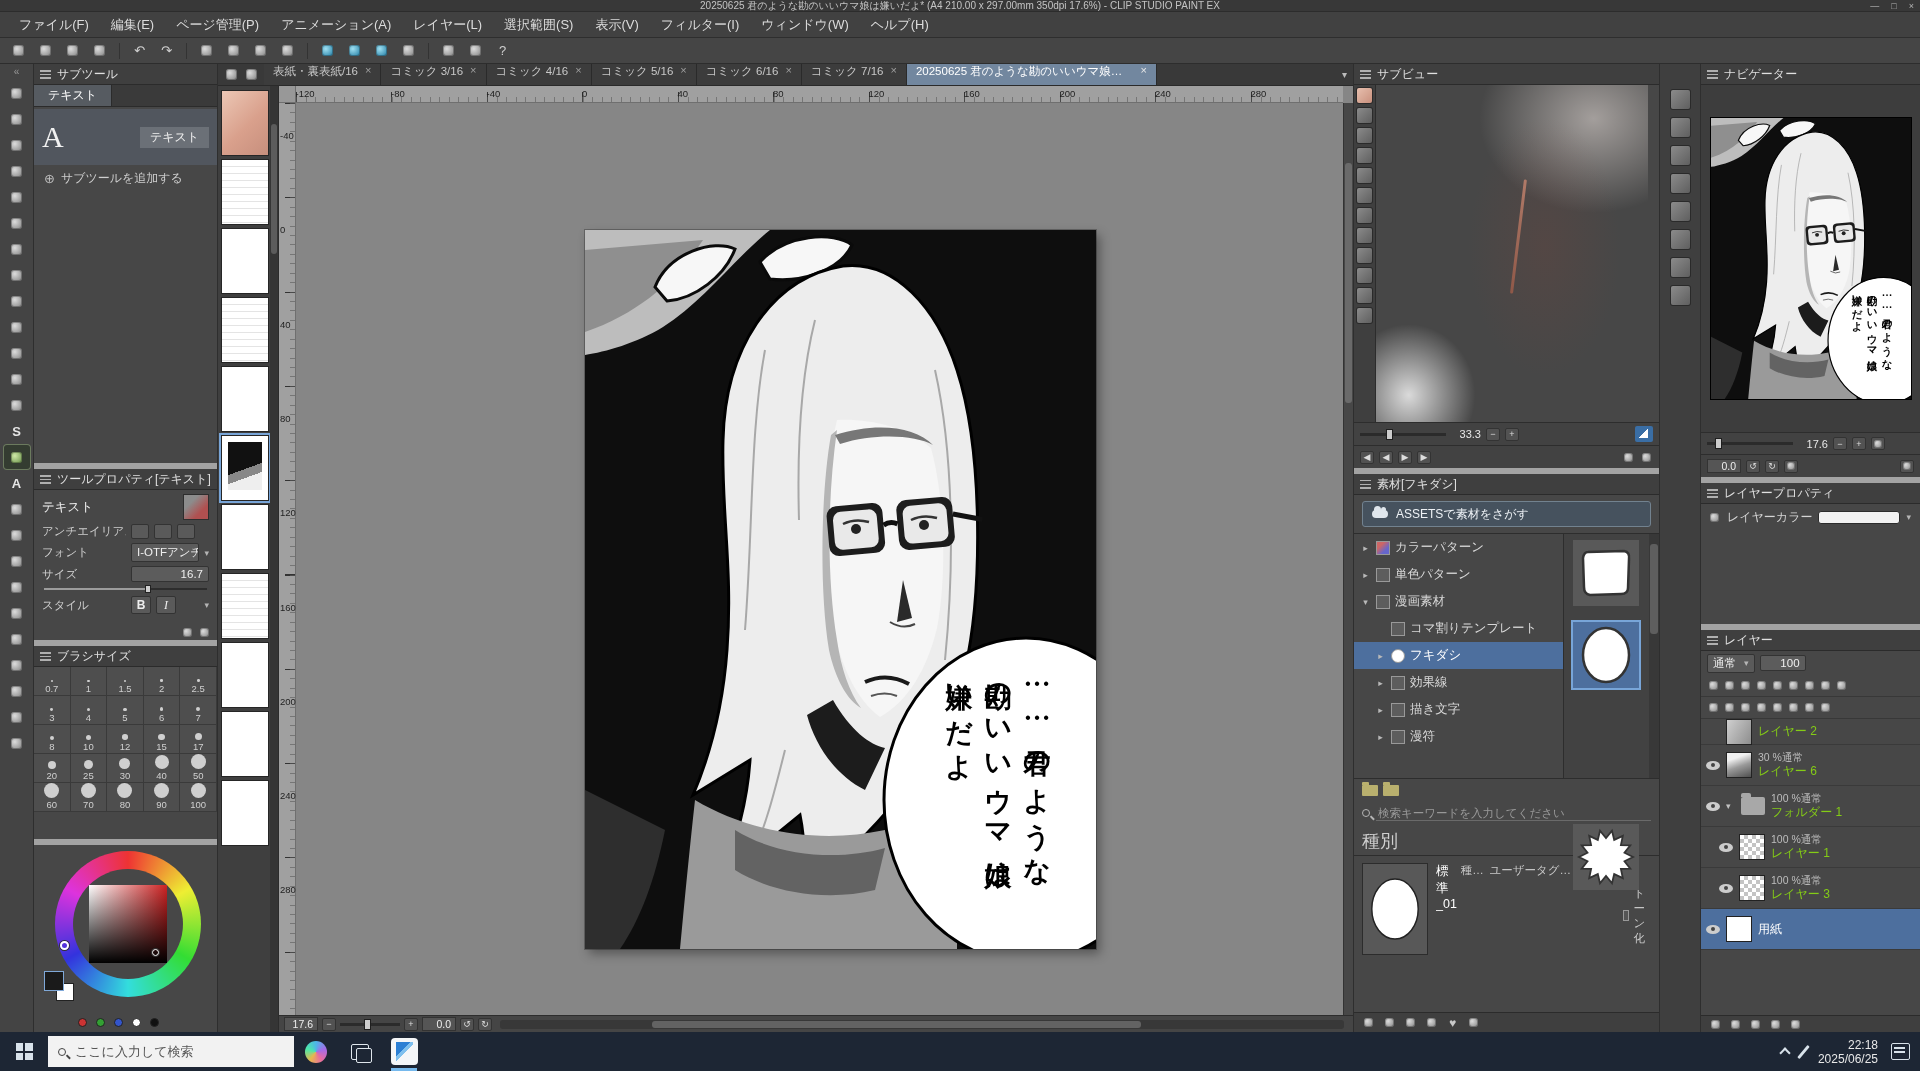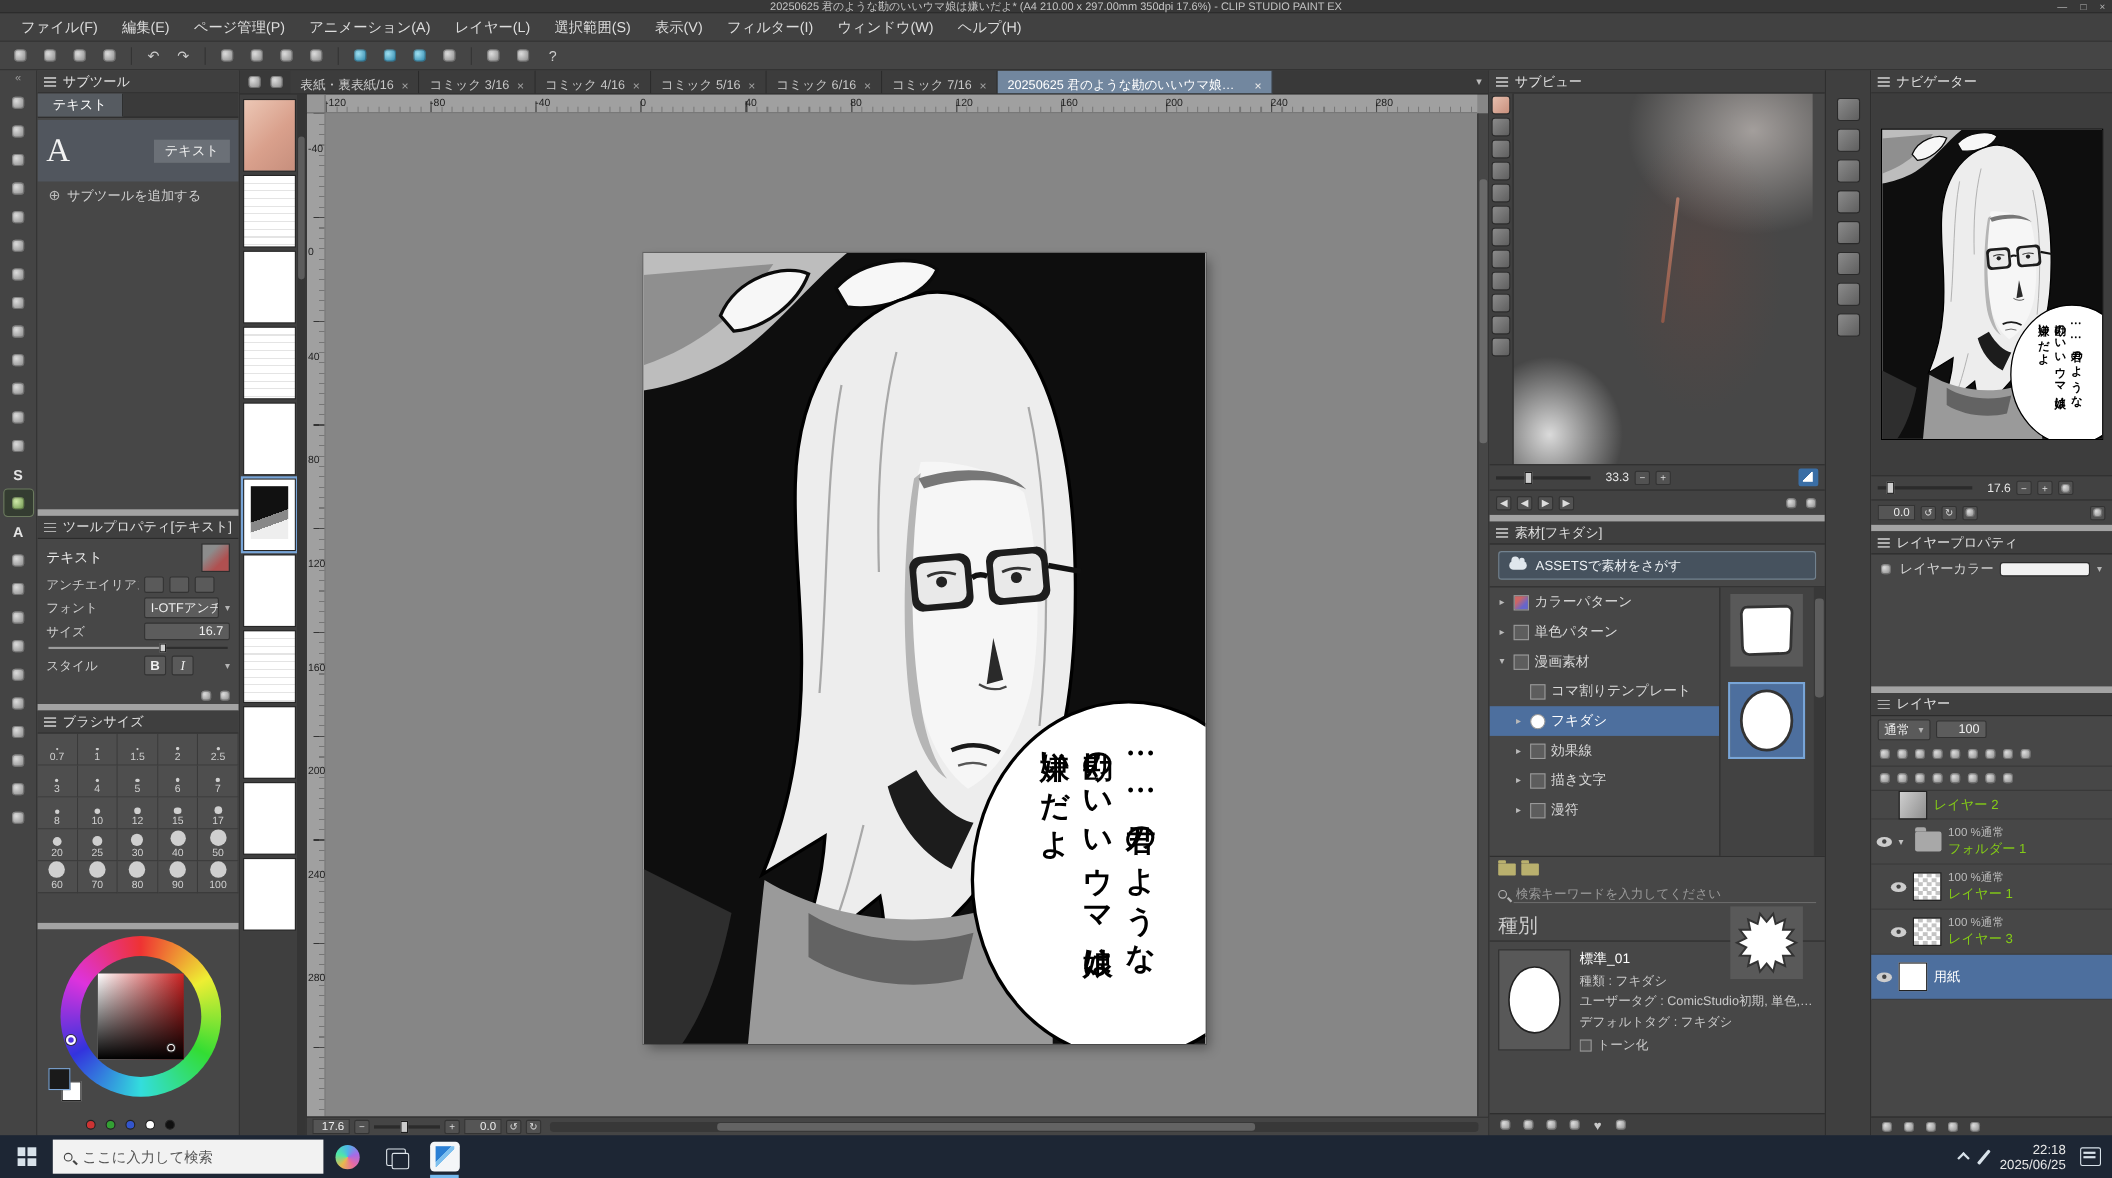--- a/index.html
+++ b/index.html
@@ -85,21 +85,21 @@
   .fgbg{position:absolute;left:10px;top:126px;width:34px;height:34px}
   .bgsw{position:absolute;left:12px;top:12px;width:18px;height:18px;border:1px solid #222}
   .fgsw{position:absolute;left:0;top:0;width:20px;height:20px;border:1px solid #7fa8d8}
   .cdotrow{position:absolute;left:44px;bottom:5px;display:flex;gap:9px;align-items:center}
   .cdot{width:9px;height:9px;border-radius:50%;border:1px solid #222}
 
   
   .tabbar{height:22px;background:#393939;border-bottom:1px solid #2a2a2a;display:flex;align-items:stretch;overflow:hidden}
   .tabicons{display:flex;align-items:center;gap:2px;padding:0 4px}
   .ib{width:18px;height:16px;display:flex;align-items:center;justify-content:center;border-radius:2px;color:#cfcfcf;font-size:11px}
-  .dtab{display:flex;align-items:flex-end;gap:7px;padding:0 9px;background:#3c3c3c;border-right:1px solid #2a2a2a;font-size:11.5px;color:#c8c8c8;white-space:nowrap;max-width:250px}
+  .dtab{display:flex;align-items:flex-start;gap:7px;padding:0 9px;background:#3c3c3c;border-right:1px solid #2a2a2a;font-size:11.5px;color:#c8c8c8;white-space:nowrap;max-width:250px}
   .dtab .tl{overflow:hidden;text-overflow:ellipsis}
   .dtab.active{background:#72879f;color:#fff}
   .tclose{font-size:11px;color:#9f9f9f}.dtab.active .tclose{color:#e8e8e8}
   .tab-ovf{margin-left:auto;display:flex;align-items:center;padding:0 6px;color:#bbb;font-size:10px}
   .center-body{position:absolute;top:22px;left:0;right:0;bottom:0;display:flex}
 
   
   .page-strip{width:61px;background:#3f3f3f;border-right:1px solid #2c2c2c;position:relative;overflow:hidden}
   .pthumb{width:46px;height:64px;background:#fff;margin:5px 0 0 4px;box-shadow:0 0 0 1px #262626;position:relative}
   .pthumb.art{background:linear-gradient(135deg,#ecc7b5,#d9a08c 55%,#c78f7d)}
@@ -178,21 +178,21 @@
   .mfold::before{content:"";position:absolute;left:0;top:-3px;width:7px;height:3px;background:#b9b06e;border-radius:1px 1px 0 0}
   .searchrow{height:24px;display:flex;align-items:center;gap:6px;padding:0 8px}
   .mag{width:8px;height:8px;border:1.5px solid #b5b5b5;border-radius:50%;position:relative;flex-shrink:0}
   .mag::after{content:"";position:absolute;left:7px;top:7px;width:5px;height:1.5px;background:#b5b5b5;transform:rotate(45deg)}
   .msearch{flex:1;background:transparent;border:none;border-bottom:1px solid #6a6a6a;color:#ddd;font-size:11.5px;outline:none;font-family:inherit}
   .msearch::placeholder{color:#9a9a9a}
   .mtype-label{padding:4px 8px 2px;font-size:18px;color:#cfcfcf}
   .mtype{height:20px;display:flex;align-items:center;padding:0 14px;font-size:12px;color:#d8d8d8}
   .m-detail{height:118px;border-top:1px solid #2d2d2d;display:flex;gap:8px;padding:7px 8px}
   .dprev{width:66px;height:92px;background:#585858;border:1px solid #2c2c2c;display:flex;align-items:center;justify-content:center;flex-shrink:0}
-  .dtext{flex:1;display:flex;flex-direction:column;gap:4px;font-size:11.5px;color:#c9c9c9;overflow:hidden}
+  .dtext{flex:1;display:flex;gap:4px;font-size:11.5px;color:#c9c9c9;overflow:hidden}
   .dname{font-size:12.5px;color:#fff}
   .dline{white-space:nowrap;overflow:hidden;text-overflow:ellipsis}
   .tonerow{display:flex;align-items:center;gap:5px;margin-top:2px}
   .cbx{width:11px;height:11px;border:1px solid #999;background:#555}
   .m-foot{margin-top:auto;height:20px;background:#3f3f3f;border-top:1px solid #2b2b2b;display:flex;align-items:center;gap:8px;padding:0 8px}
 
   
   .nav{height:419px;display:flex;flex-direction:column}
   .nav-imgarea{height:352px;background:#3d3d3d;display:flex;align-items:center;justify-content:center}
   .nav-thumb{position:relative;width:200px;height:281px;background:#fff;overflow:hidden;box-shadow:0 0 0 1px #000}
@@ -1101,20 +1101,28 @@
         <div class="llist" id="llist">
             <div class="lrow lpart">
               <span style="width: 14px;"></span>
               <span class="lthumb t-gray"></span>
               <span class="ltext">
                 <span class="lname">レイヤー 2</span>
               </span>
             </div>
             <div class="lrow">
               <span class="eye"></span>
+              <span class="lthumb t-art"></span>
+              <span class="ltext">
+                <span class="linfo">30 %通常</span>
+                <span class="lname">レイヤー 6</span>
+              </span>
+            </div>
+            <div class="lrow">
+              <span class="eye"></span>
               <span class="fexp">▾</span>
               <span class="lthumb t-folder"></span>
               <span class="ltext">
                 <span class="linfo">100 %通常</span>
                 <span class="lname">フォルダー 1</span>
               </span>
             </div>
             <div class="lrow" style="padding-left: 18px;">
               <span class="eye"></span>
               <span class="lthumb t-checker"></span>

